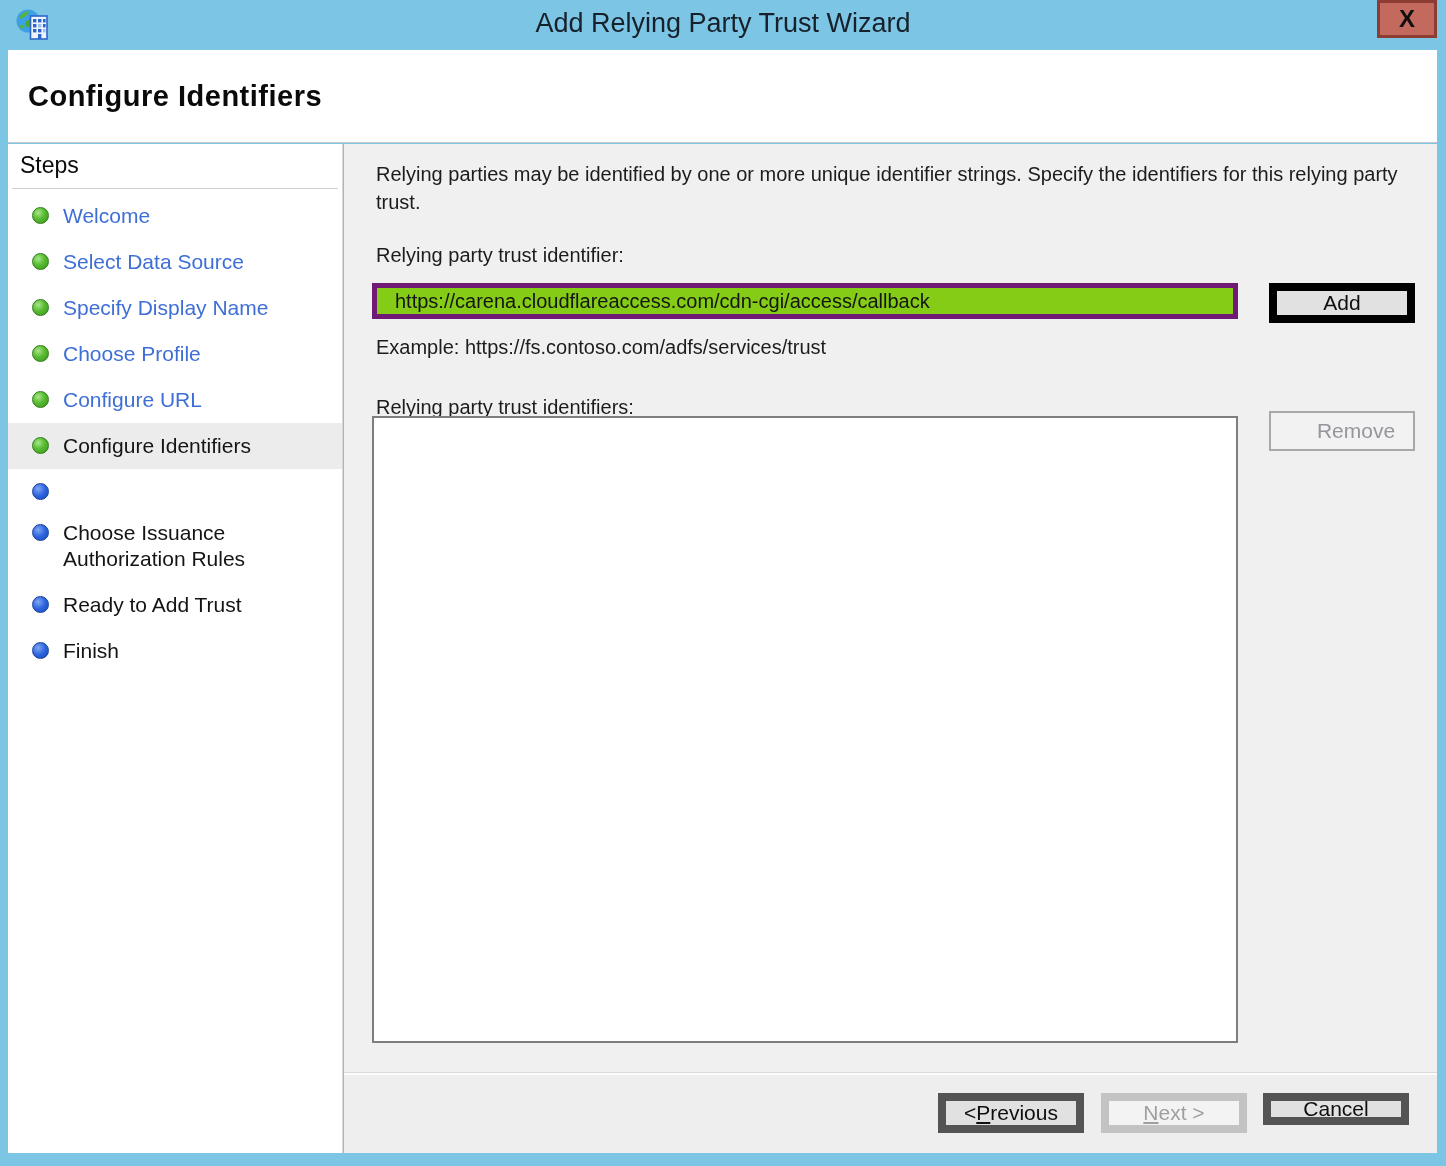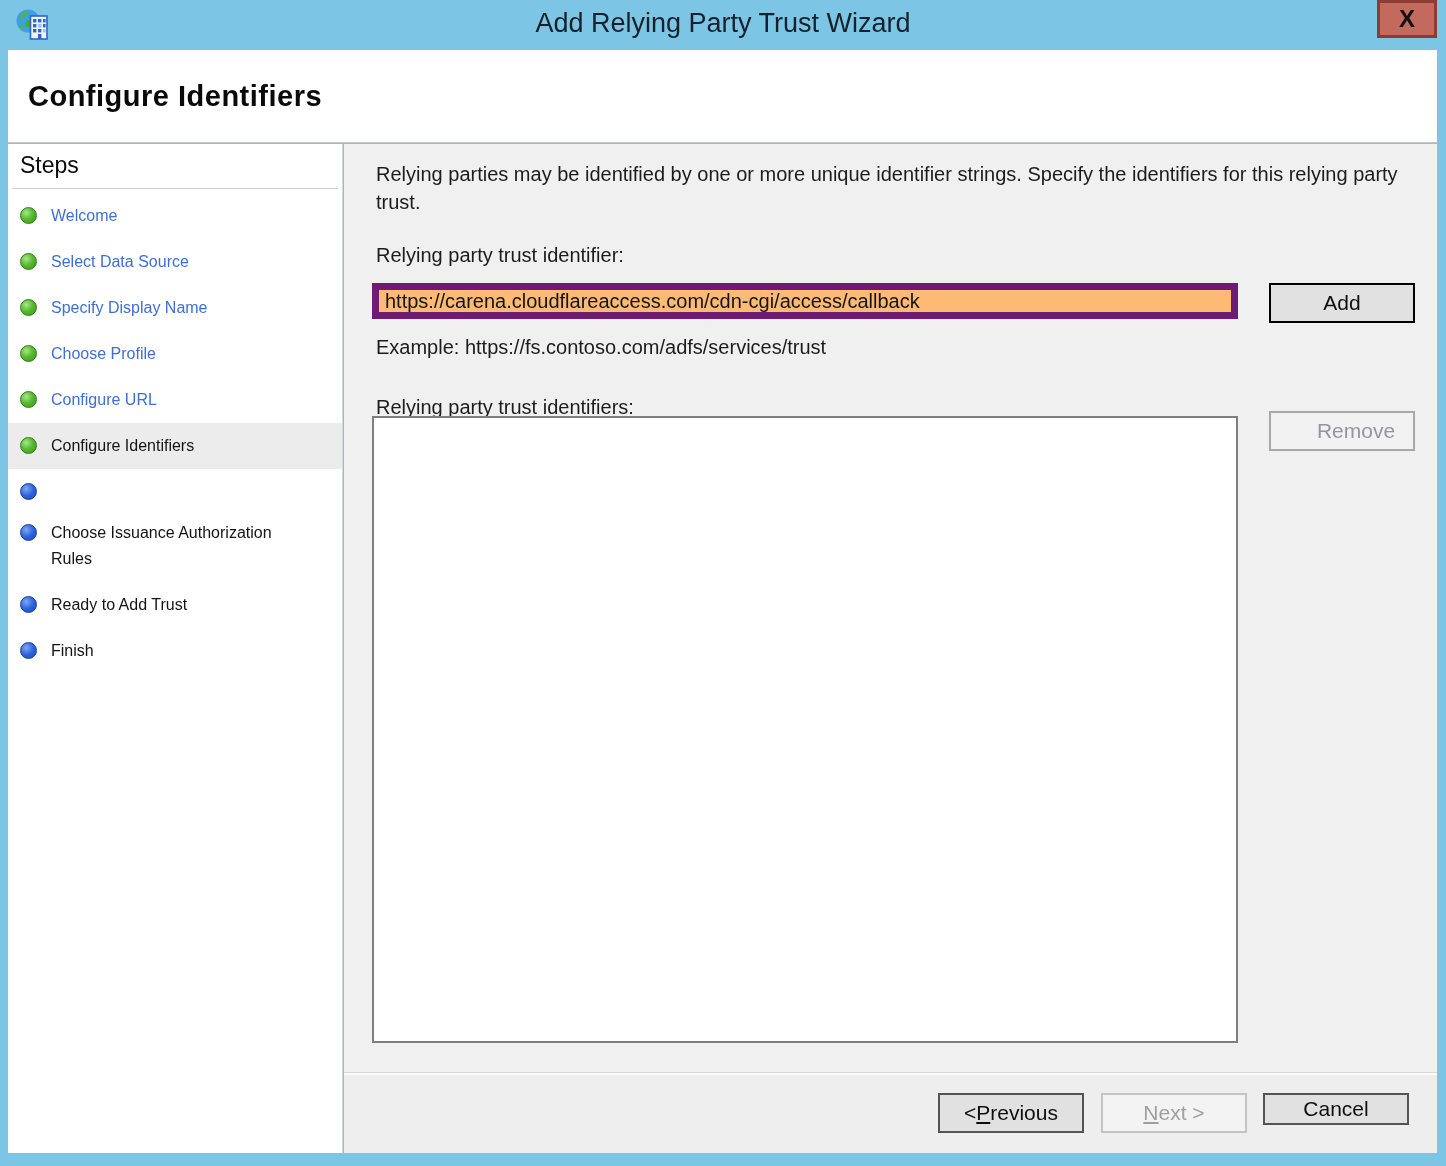--- a/index.html
+++ b/index.html
@@ -40,21 +40,21 @@
   
   .sidebar {
     position:absolute; left:8px; top:144px; width:335px; height:1009px;
     background:#ffffff; border-right:1px solid #d8d8d8;
   }
   .steps-heading { font-size:23px; font-weight:normal; color:#0a0a0a; padding:8px 0 0 12px; }
   .steps-separator { margin:9px 4px 0 4px; border:none; border-top:1px solid #cfcfcf; }
   .steps-list { list-style:none; margin-top:4px; }
   .step {
     display:flex; align-items:flex-start;
-    padding:10px 8px 10px 12px; font-size:16px; line-height:26px;
+    padding:10px 8px 10px 24px; font-size:21px; line-height:26px;
   }
   .step .dot {
     flex:none; width:17px; height:17px; border-radius:50%;
     margin:4px 14px 0 0;
   }
   .dot.done {
     background:radial-gradient(circle at 35% 32%, #a8e68a 0%, #58bb32 45%, #3c9420 100%);
     border:1px solid #2f7d15;
   }
   .dot.todo {
@@ -71,27 +71,27 @@
     background:#f0f0f0;
   }
   .intro {
     position:absolute; left:32px; top:16px; width:1045px;
     font-size:20px; line-height:28px; color:#1c1c1c;
   }
   .field-label { position:absolute; left:32px; font-size:20px; color:#1c1c1c; }
   .label-identifier { top:100px; }
   .identifier-input {
     position:absolute; left:28px; top:139px; width:866px; height:36px;
-    border:7px solid #701a75; background:#fdba74;
+    border:5px solid #701a75; background:#84cc16;
     font-family:"Liberation Sans", sans-serif; font-size:20px; color:#151515;
-    padding:0 6px; outline:none;
+    padding:0 18px; outline:none;
   }
   .btn {
     font-family:"Liberation Sans", sans-serif; font-size:21px; color:#0f0f0f;
-    background:#e1e1e1; border:2px solid #000000; cursor:pointer;
+    background:#e1e1e1; border:8px solid #000000; cursor:pointer;
     display:flex; align-items:center; justify-content:center;
   }
   .add-btn { position:absolute; left:925px; top:139px; width:146px; height:40px; }
   .example-text { position:absolute; left:32px; top:192px; font-size:20px; color:#1c1c1c; }
   .label-identifiers { top:252px; }
   .identifiers-listbox {
     position:absolute; left:28px; top:272px; width:866px; height:627px;
     background:#ffffff; border:2px solid #7e7e7e;
   }
   .remove-btn {

